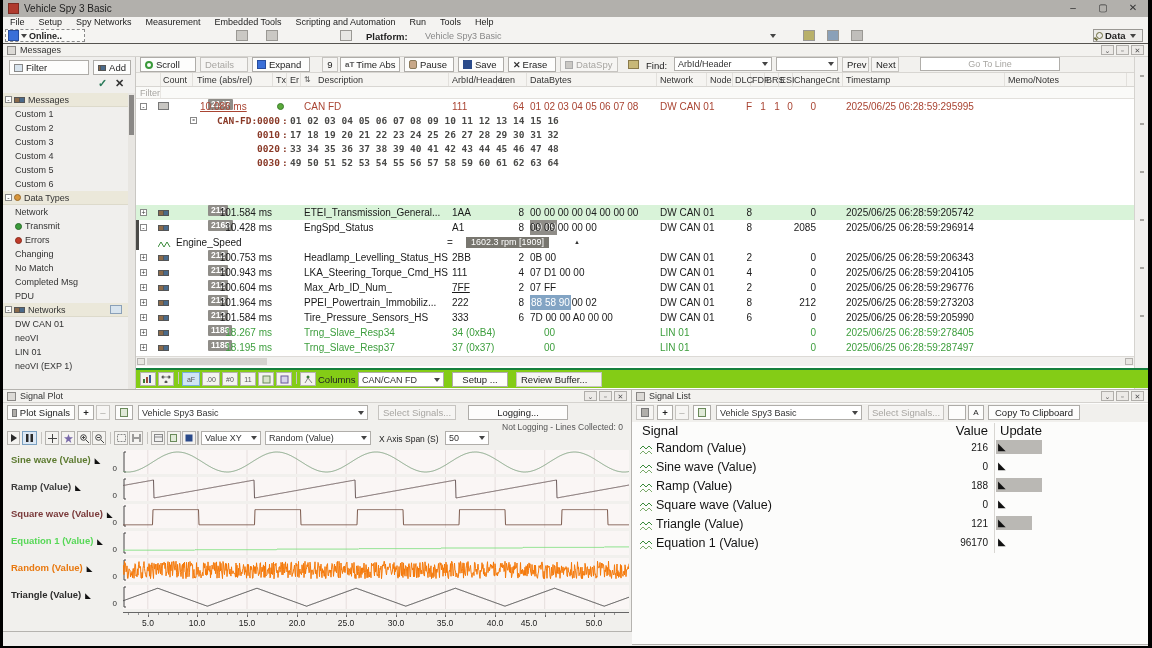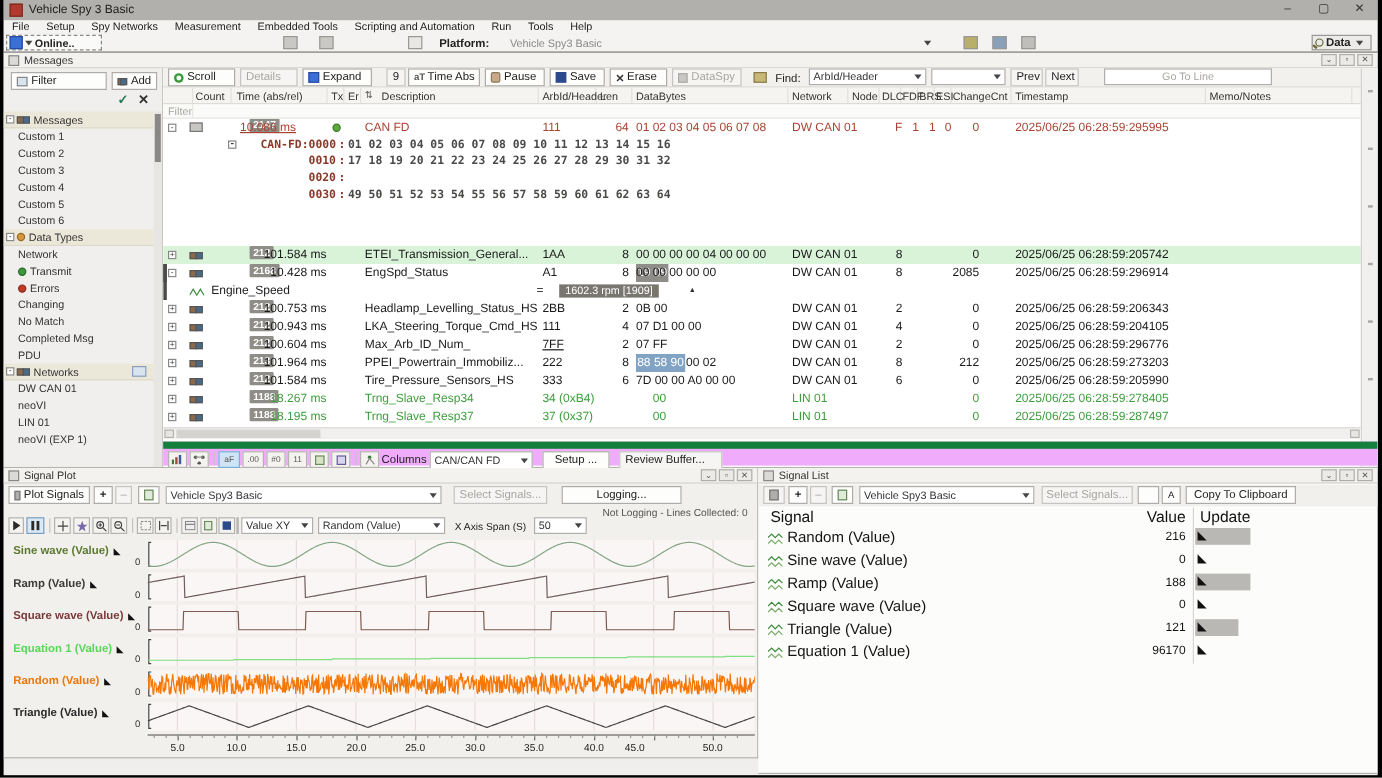--- a/index.html
+++ b/index.html
@@ -53,21 +53,21 @@
 .filter-row{position:absolute;left:0;top:30px;width:100%;height:12px;background:#fafaf8;border-bottom:1px solid #e2e0dc}
 .msg-body{position:absolute;left:0;top:42px;width:998px;height:257px;overflow:hidden;background:#fff}
 .mrow{position:absolute;left:0;width:100%;height:15px;line-height:15px;font-size:10px;color:#1a1a1a}
 .mrow span{position:absolute;white-space:nowrap}
 .badge{display:inline-block;background:#8f8d88;color:#fff;font-size:8.5px;font-weight:bold;padding:0 3px;line-height:11px;border-radius:1px}
 .hl-gray{background:#8f8d88;color:#fff;padding:0 1px}
 .hl-blue{background:#82a4c4;color:#fff;padding:0 1px}
 .hexrow{position:absolute;left:0;width:100%;height:14px;line-height:14px;font-family:"DejaVu Sans Mono",monospace;font-size:9.5px;font-weight:bold}
 .vscroll{position:absolute;right:0;top:0;width:14px;height:100%;background:#f1f0ee;border-left:1px solid #d5d3cf}
 .hscroll{position:absolute;left:0;top:299px;width:998px;height:10px;background:#f1f0ee;border-top:1px solid #dcdad6}
-.msg-bottom{position:absolute;left:0;top:311px;width:100%;height:20px;background:#f0abfc;border-top:6px solid #15803d}
+.msg-bottom{position:absolute;left:0;top:311px;width:100%;height:20px;background:#84cc16;border-top:2px solid #15803d}
 .mini-btn{position:absolute;top:2px;height:14px;border:1px solid #b5b3af;background:#f4f3f0;font-size:7px;color:#555;display:flex;align-items:center;justify-content:center}
 
 .plot-panel{position:absolute;left:0;top:390px;width:629px;height:242px;background:#f1f0ed;border-right:1px solid #b5b3af;border-bottom:1px solid #b5b3af}
 .plot-lbl{position:absolute;font-size:9.5px;font-weight:bold;white-space:nowrap}
 .zero-lbl{position:absolute;font-size:8px;color:#333}
 .ticklbl{position:absolute;font-size:8.5px;color:#222;transform:translateX(-50%)}
 
 .list-panel{position:absolute;left:629px;top:390px;width:516px;height:255px;background:#fcfcfb;border-bottom:1px solid #b5b3af}
 .sl-row{position:absolute;left:0;width:100%;height:19px;display:flex;align-items:center}
 .sl-name{position:absolute;left:24px;font-size:12.5px;color:#141414;white-space:nowrap}
@@ -366,20 +366,21 @@
             <span style="position: absolute; left: 154px; color: rgb(74, 74, 72);">01 02 03 04 05 06 07 08 09 10 11 12 13 14 15 16</span>
           </div>
           <div class="hexrow" style="top: 29px;">
             <span style="position: absolute; left: 60px; width: 84px; text-align: right; color: rgb(138, 58, 40);">0010</span>
             <span style="position: absolute; left: 146px; color: rgb(138, 58, 40);">:</span>
             <span style="position: absolute; left: 154px; color: rgb(74, 74, 72);">17 18 19 20 21 22 23 24 25 26 27 28 29 30 31 32</span>
           </div>
           <div class="hexrow" style="top: 43px;">
             <span style="position: absolute; left: 60px; width: 84px; text-align: right; color: rgb(138, 58, 40);">0020</span>
             <span style="position: absolute; left: 146px; color: rgb(138, 58, 40);">:</span>
+            <span style="position: absolute; left: 154px; color: rgb(74, 74, 72);">33 34 35 36 37 38 39 40 41 42 43 44 45 46 47 48</span>
           </div>
           <div class="hexrow" style="top: 57px;">
             <span style="position: absolute; left: 60px; width: 84px; text-align: right; color: rgb(138, 58, 40);">0030</span>
             <span style="position: absolute; left: 146px; color: rgb(138, 58, 40);">:</span>
             <span style="position: absolute; left: 154px; color: rgb(74, 74, 72);">49 50 51 52 53 54 55 56 57 58 59 60 61 62 63 64</span>
           </div>
           <div class="mrow" style="top: 106px; background: rgb(217, 243, 217);">
             <span class="boxpm" style="left: 2px; top: 4px; position: absolute;">+</span>
             <span class="node-ic" style="left: 22px; top: 5px; position: absolute;"></span>
             <span style="left: 30px; width: 42px; text-align: right; top: 0px;">

